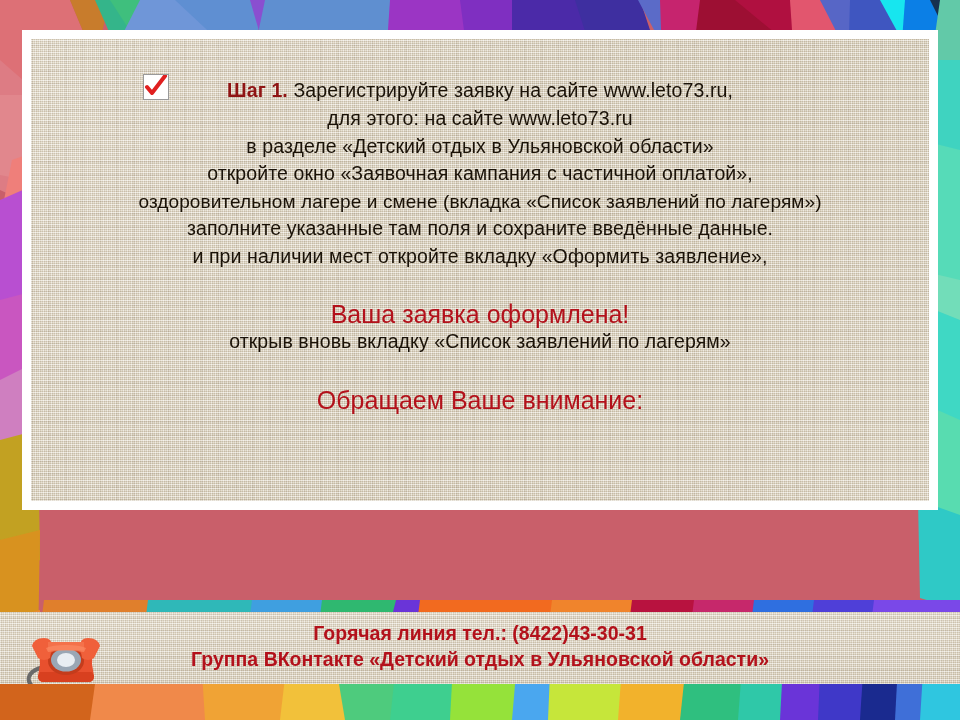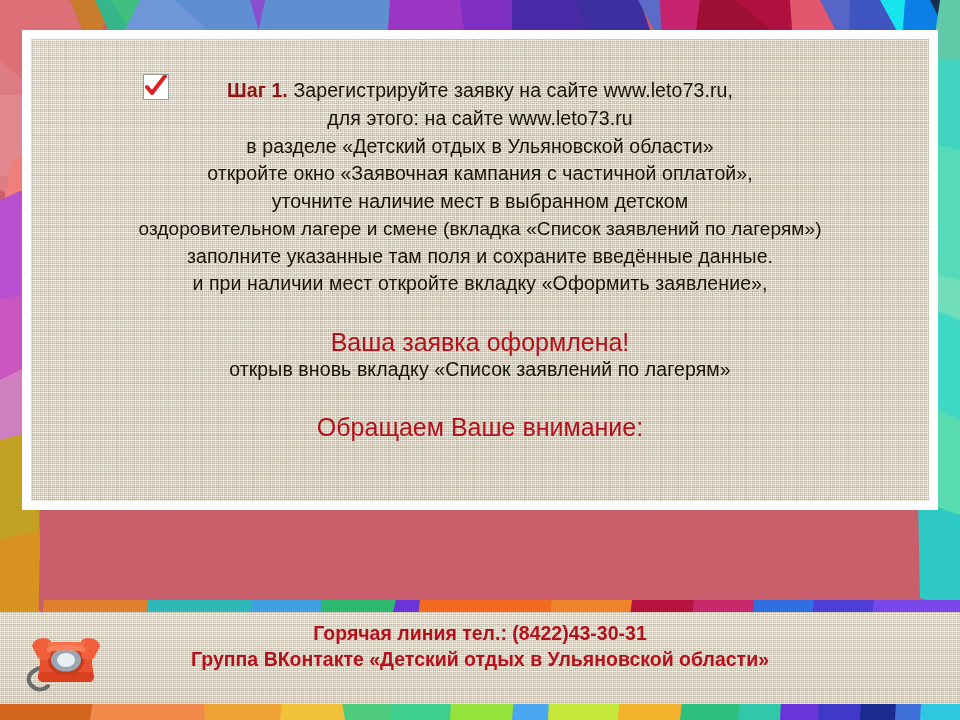--- a/index.html
+++ b/index.html
@@ -124,21 +124,21 @@
   }
 
   .gap-lg { height: 30px; }
 
   
   #footer-band {
     position: absolute;
     left: 0;
     top: 612px;
     width: 960px;
-    height: 92px;
+    height: 72px;
     background-color: #ddd3bf;
     background-image:
       repeating-linear-gradient(0deg,
         rgba(255,255,255,0.48) 0px, rgba(255,255,255,0.48) 1px,
         rgba(150,135,110,0.16) 1px, rgba(150,135,110,0.16) 2px,
         rgba(255,255,255,0.20) 2px, rgba(255,255,255,0.20) 3px,
         rgba(120,105,85,0.10) 3px, rgba(120,105,85,0.10) 4px),
       repeating-linear-gradient(90deg,
         rgba(255,255,255,0.42) 0px, rgba(255,255,255,0.42) 1px,
         rgba(150,135,110,0.18) 1px, rgba(150,135,110,0.18) 2px,
@@ -268,21 +268,20 @@
             <svg width="24" height="24" viewBox="0 0 24 24">
               <path d="M3 12 L8 18 L21 1" stroke="#e02020" stroke-width="4" fill="none" stroke-linecap="round" stroke-linejoin="round"></path>
             </svg>
           </span>
           <span class="tline"><span class="step-label">Шаг 1.</span><span> Зарегистрируйте заявку на сайте www.leto73.ru,</span></span>
         </div>
 
         <div class="tline">для этого: на сайте www.leto73.ru</div>
         <div class="tline">в разделе «Детский отдых в Ульяновской области»</div>
         <div class="tline">откройте окно «Заявочная кампания с частичной оплатой»,</div>
-        <div class="tline">уточните наличие мест в выбранном детском</div>
         <div class="tline wide">оздоровительном лагере и смене (вкладка «Список заявлений по лагерям»)</div>
         <div class="tline">заполните указанные там поля и сохраните введённые данные.</div>
         <div class="tline">и при наличии мест откройте вкладку «Оформить заявление»,</div>
 
         <div class="gap-lg"></div>
 
         <div class="heading-red">Ваша заявка оформлена!</div>
         <div class="tline">открыв вновь вкладку «Список заявлений по лагерям»</div>
 
         <div class="gap-lg"></div>

